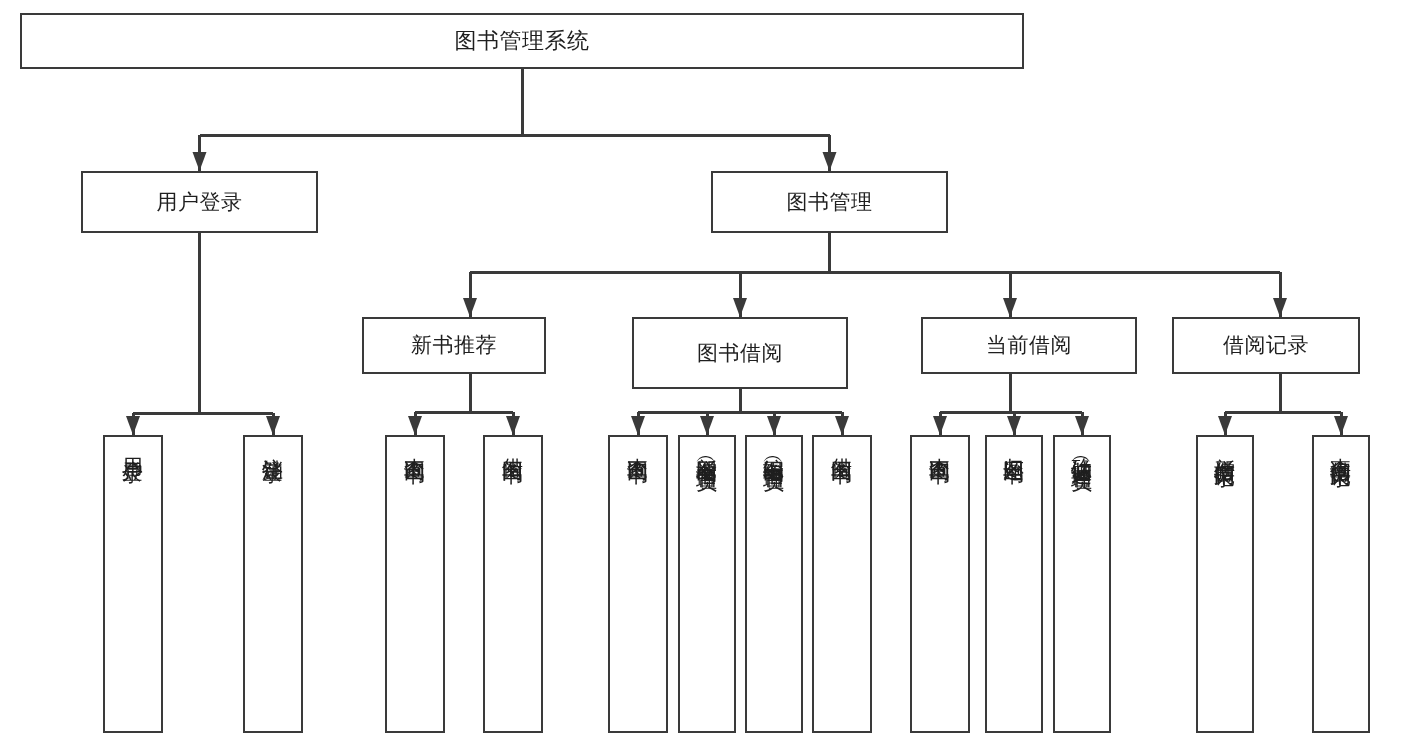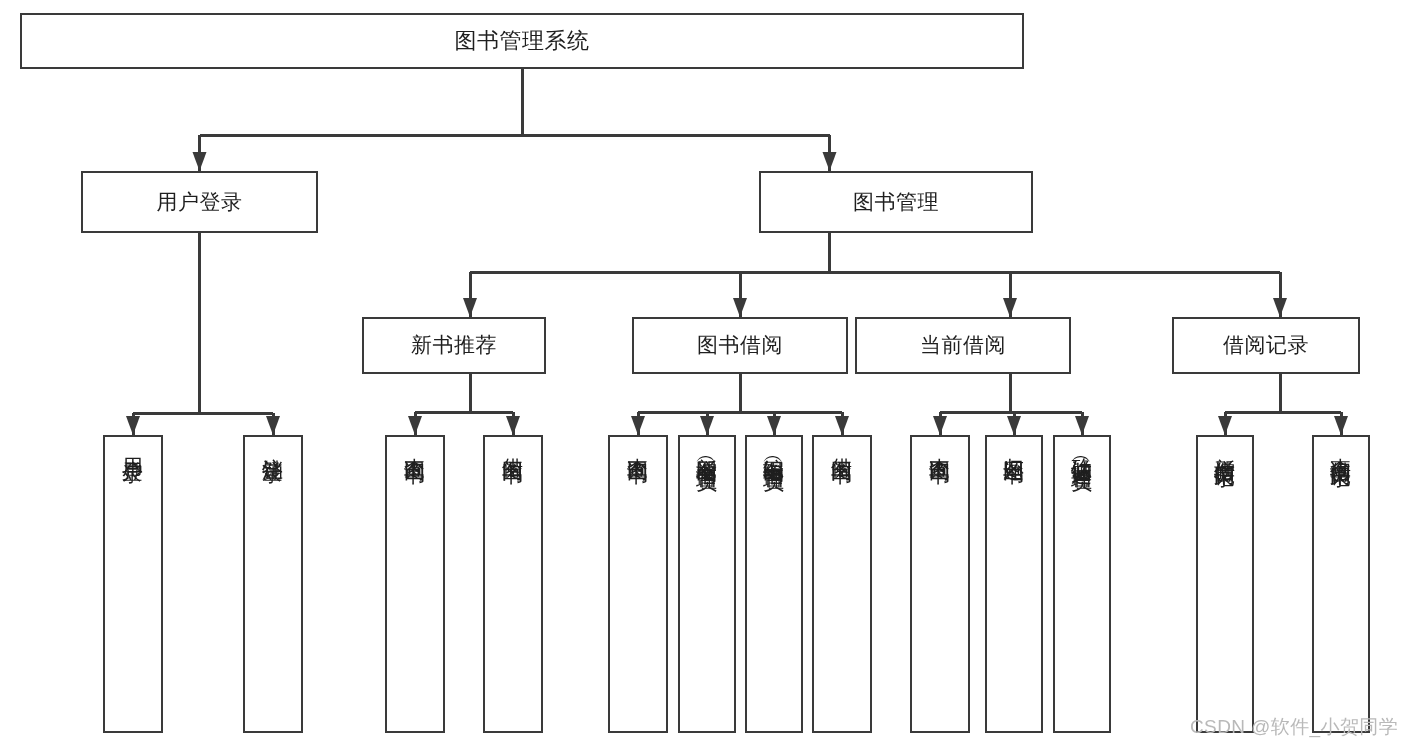--- a/index.html
+++ b/index.html
@@ -125,30 +125,30 @@
       <line x1="1341" y1="412" x2="1341" y2="435" stroke="#3a3a3a" stroke-width="3" shape-rendering="crispEdges"></line>
       <polygon points="1334,416 1348,416 1341,435" fill="#3a3a3a"></polygon>
     </svg>
   <div id="nodes-layer">
       <div class="node horizontal root" style="left: 20px; top: 13px; width: 1004px; height: 56px;">
         <span class="node-label">图书管理系统</span>
       </div>
       <div class="node horizontal" style="left: 81px; top: 171px; width: 237px; height: 62px;">
         <span class="node-label">用户登录</span>
       </div>
-      <div class="node horizontal" style="left: 711px; top: 171px; width: 274px; height: 62px; margin-left: 48px;">
+      <div class="node horizontal" style="left: 711px; top: 171px; width: 237px; height: 62px;">
         <span class="node-label">图书管理</span>
       </div>
       <div class="node horizontal" style="left: 362px; top: 317px; width: 184px; height: 57px;">
         <span class="node-label">新书推荐</span>
       </div>
-      <div class="node horizontal" style="left: 632px; top: 317px; width: 216px; height: 57px;">
+      <div class="node horizontal" style="left: 632px; top: 317px; width: 216px; height: 72px;">
         <span class="node-label">图书借阅</span>
       </div>
-      <div class="node horizontal" style="left: 855px; top: 317px; width: 216px; height: 57px;">
+      <div class="node horizontal" style="left: 921px; top: 317px; width: 216px; height: 57px;">
         <span class="node-label">当前借阅</span>
       </div>
       <div class="node horizontal" style="left: 1172px; top: 317px; width: 188px; height: 57px;">
         <span class="node-label">借阅记录</span>
       </div>
       <div class="node vertical" style="left: 103px; top: 435px; width: 60px; height: 298px;">
         <span class="node-label">用户登录</span>
       </div>
       <div class="node vertical" style="left: 243px; top: 435px; width: 60px; height: 298px;">
         <span class="node-label">注销登录</span>
@@ -180,14 +180,13 @@
       <div class="node vertical" style="left: 1053px; top: 435px; width: 58px; height: 298px;">
         <span class="node-label">确认归还（管理员）</span>
       </div>
       <div class="node vertical" style="left: 1196px; top: 435px; width: 58px; height: 298px;">
         <span class="node-label">新增借阅记录</span>
       </div>
       <div class="node vertical" style="left: 1312px; top: 435px; width: 58px; height: 298px;">
         <span class="node-label">查询借阅记录</span>
       </div>
     </div>
-  <div class="watermark" style="left: 1190px; top: 714px;">CSDN @软件_小贺同学</div>
 </div>
 
 </body></html>

